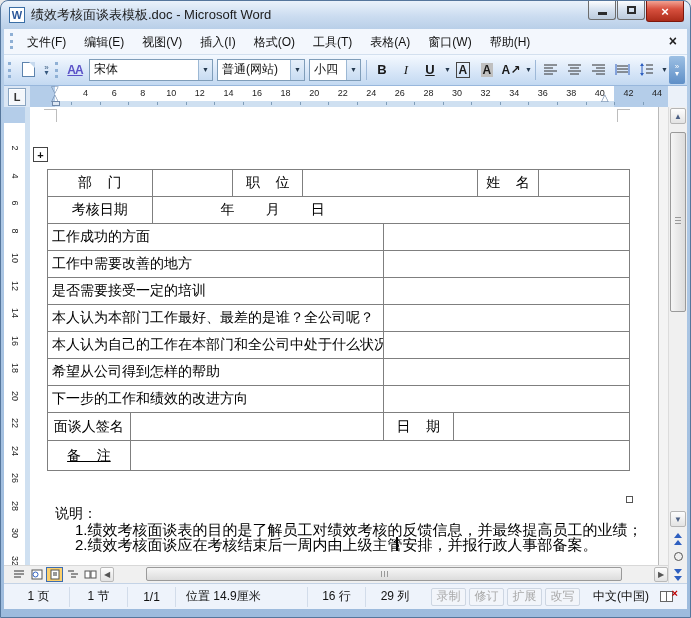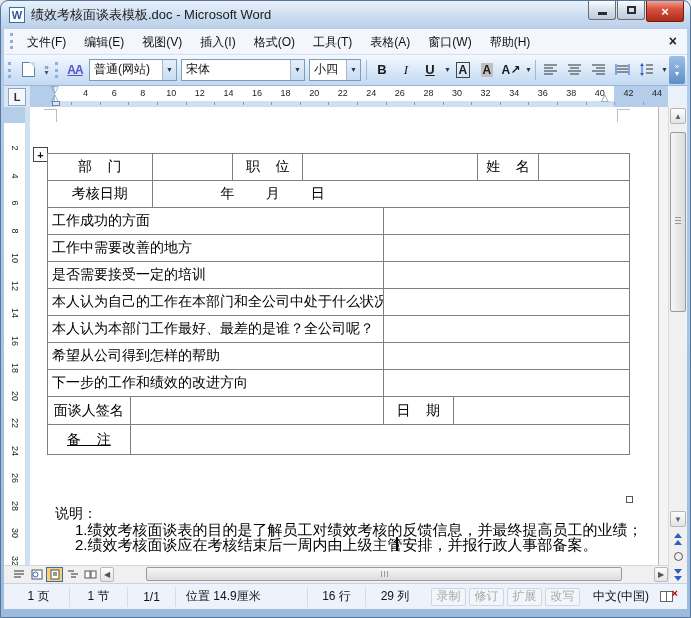--- a/index.html
+++ b/index.html
@@ -99,21 +99,21 @@
   .crop{position:absolute;width:13px;height:13px;}
   .crop.tl{left:14px;top:2px;border-top:1px solid #bdbdbd;border-right:1px solid #bdbdbd;}
   .crop.tr{left:587px;top:2px;border-top:1px solid #bdbdbd;border-left:1px solid #bdbdbd;}
 
   .doc-title{position:absolute;left:0;top:16px;width:620px;text-align:center;
     font-size:16px;font-weight:bold;letter-spacing:1px;}
   .move-handle{position:absolute;left:3px;top:40px;width:15px;height:15px;background:#fff;
     border:1px solid #444;display:flex;align-items:center;justify-content:center;
     font-size:11px;font-weight:bold;color:#111;cursor:move;}
 
-  .doc-table{position:absolute;left:17px;top:46px;width:583px;border:1px solid #7f7f7f;}
+  .doc-table{position:absolute;left:17px;top:62px;width:583px;border:1px solid #7f7f7f;}
   .trow{display:flex;border-bottom:1px solid #7f7f7f;}
   .trow:last-child{border-bottom:none;text-decoration:underline;}
   .tcell{border-right:1px solid #7f7f7f;display:flex;align-items:center;
     white-space:pre;overflow:hidden;}
   .tcell:last-child{border-right:none;}
   .tcell.ctr{justify-content:center;}
   .tcell.q{padding-left:4px;}
   .h27{height:27px;} .h28{height:28px;} .h29{height:29px;}
   .resize-handle{position:absolute;left:596px;top:389px;width:7px;height:7px;
     border:1px solid #555;background:#fff;cursor:nwse-resize;}
@@ -206,26 +206,26 @@
           <span class="newdoc"></span>
         </span>
       <span class="mini-chevron">
           <span>»</span>
           <span>▾</span>
         </span>
       <span class="grip"></span>
       <span class="tb-btn">
           <span class="styles-icon">AA</span>
         </span>
+      <span class="combo" style="width:124px;">
+        <span class="val">宋体</span>
+        <span class="arrow">▼</span>
+      </span>
       <span class="combo" style="width:88px;">
         <span class="val">普通(网站)</span>
-        <span class="arrow">▼</span>
-      </span>
-      <span class="combo" style="width:124px;">
-        <span class="val">宋体</span>
         <span class="arrow">▼</span>
       </span>
       <span class="combo" style="width:52px;">
         <span class="val">小四</span>
         <span class="arrow">▼</span>
       </span>
       <span class="tb-sep"></span>
       <span class="tb-btn bold">B</span>
       <span class="tb-btn italic">I</span>
       <span class="tb-btn underl">U</span>
@@ -404,25 +404,25 @@
               </div>
               <div class="trow h27">
                 <div class="tcell q" style="width:337px;">工作中需要改善的地方</div>
                 <div class="tcell" style="width:246px;"></div>
               </div>
               <div class="trow h27">
                 <div class="tcell q" style="width:337px;">是否需要接受一定的培训</div>
                 <div class="tcell" style="width:246px;"></div>
               </div>
               <div class="trow h27">
+                <div class="tcell q" style="width:337px;">本人认为本部门工作最好、最差的是谁？全公司呢？</div>
+                <div class="tcell" style="width:246px;"></div>
+              </div>
+              <div class="trow h27">
                 <div class="tcell q" style="width:337px;">本人认为自己的工作在本部门和全公司中处于什么状况</div>
-                <div class="tcell" style="width:246px;"></div>
-              </div>
-              <div class="trow h27">
-                <div class="tcell q" style="width:337px;">本人认为本部门工作最好、最差的是谁？全公司呢？</div>
                 <div class="tcell" style="width:246px;"></div>
               </div>
               <div class="trow h27">
                 <div class="tcell q" style="width:337px;text-align:right;">希望从公司得到怎样的帮助</div>
                 <div class="tcell" style="width:246px;"></div>
               </div>
               <div class="trow h27">
                 <div class="tcell q" style="width:337px;">下一步的工作和绩效的改进方向</div>
                 <div class="tcell" style="width:246px;"></div>
               </div>

